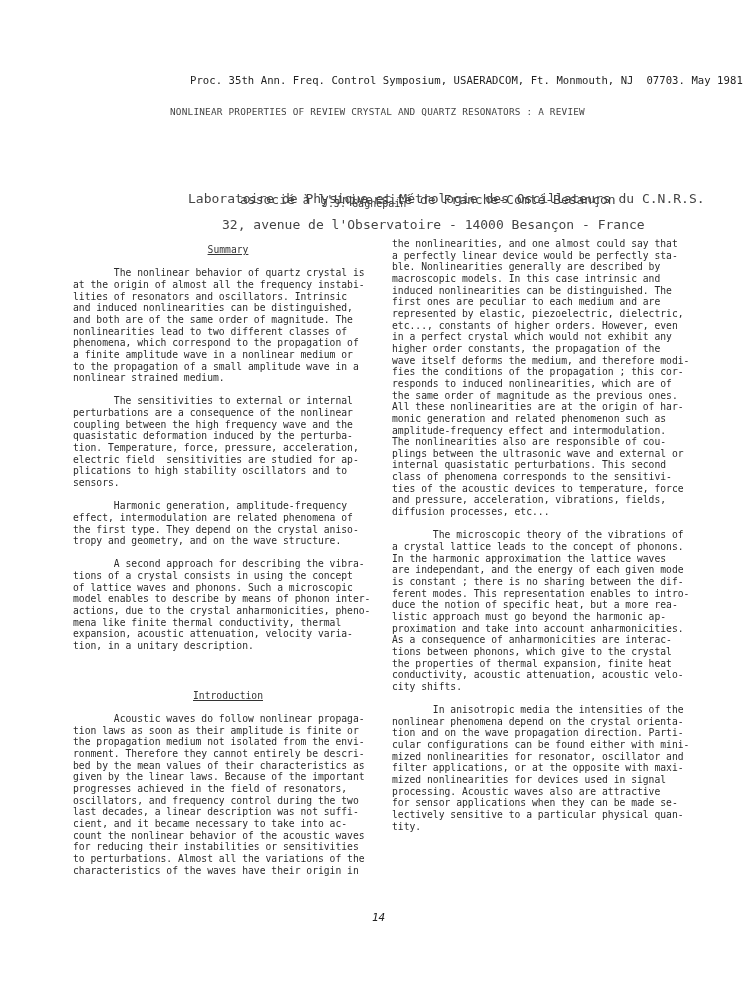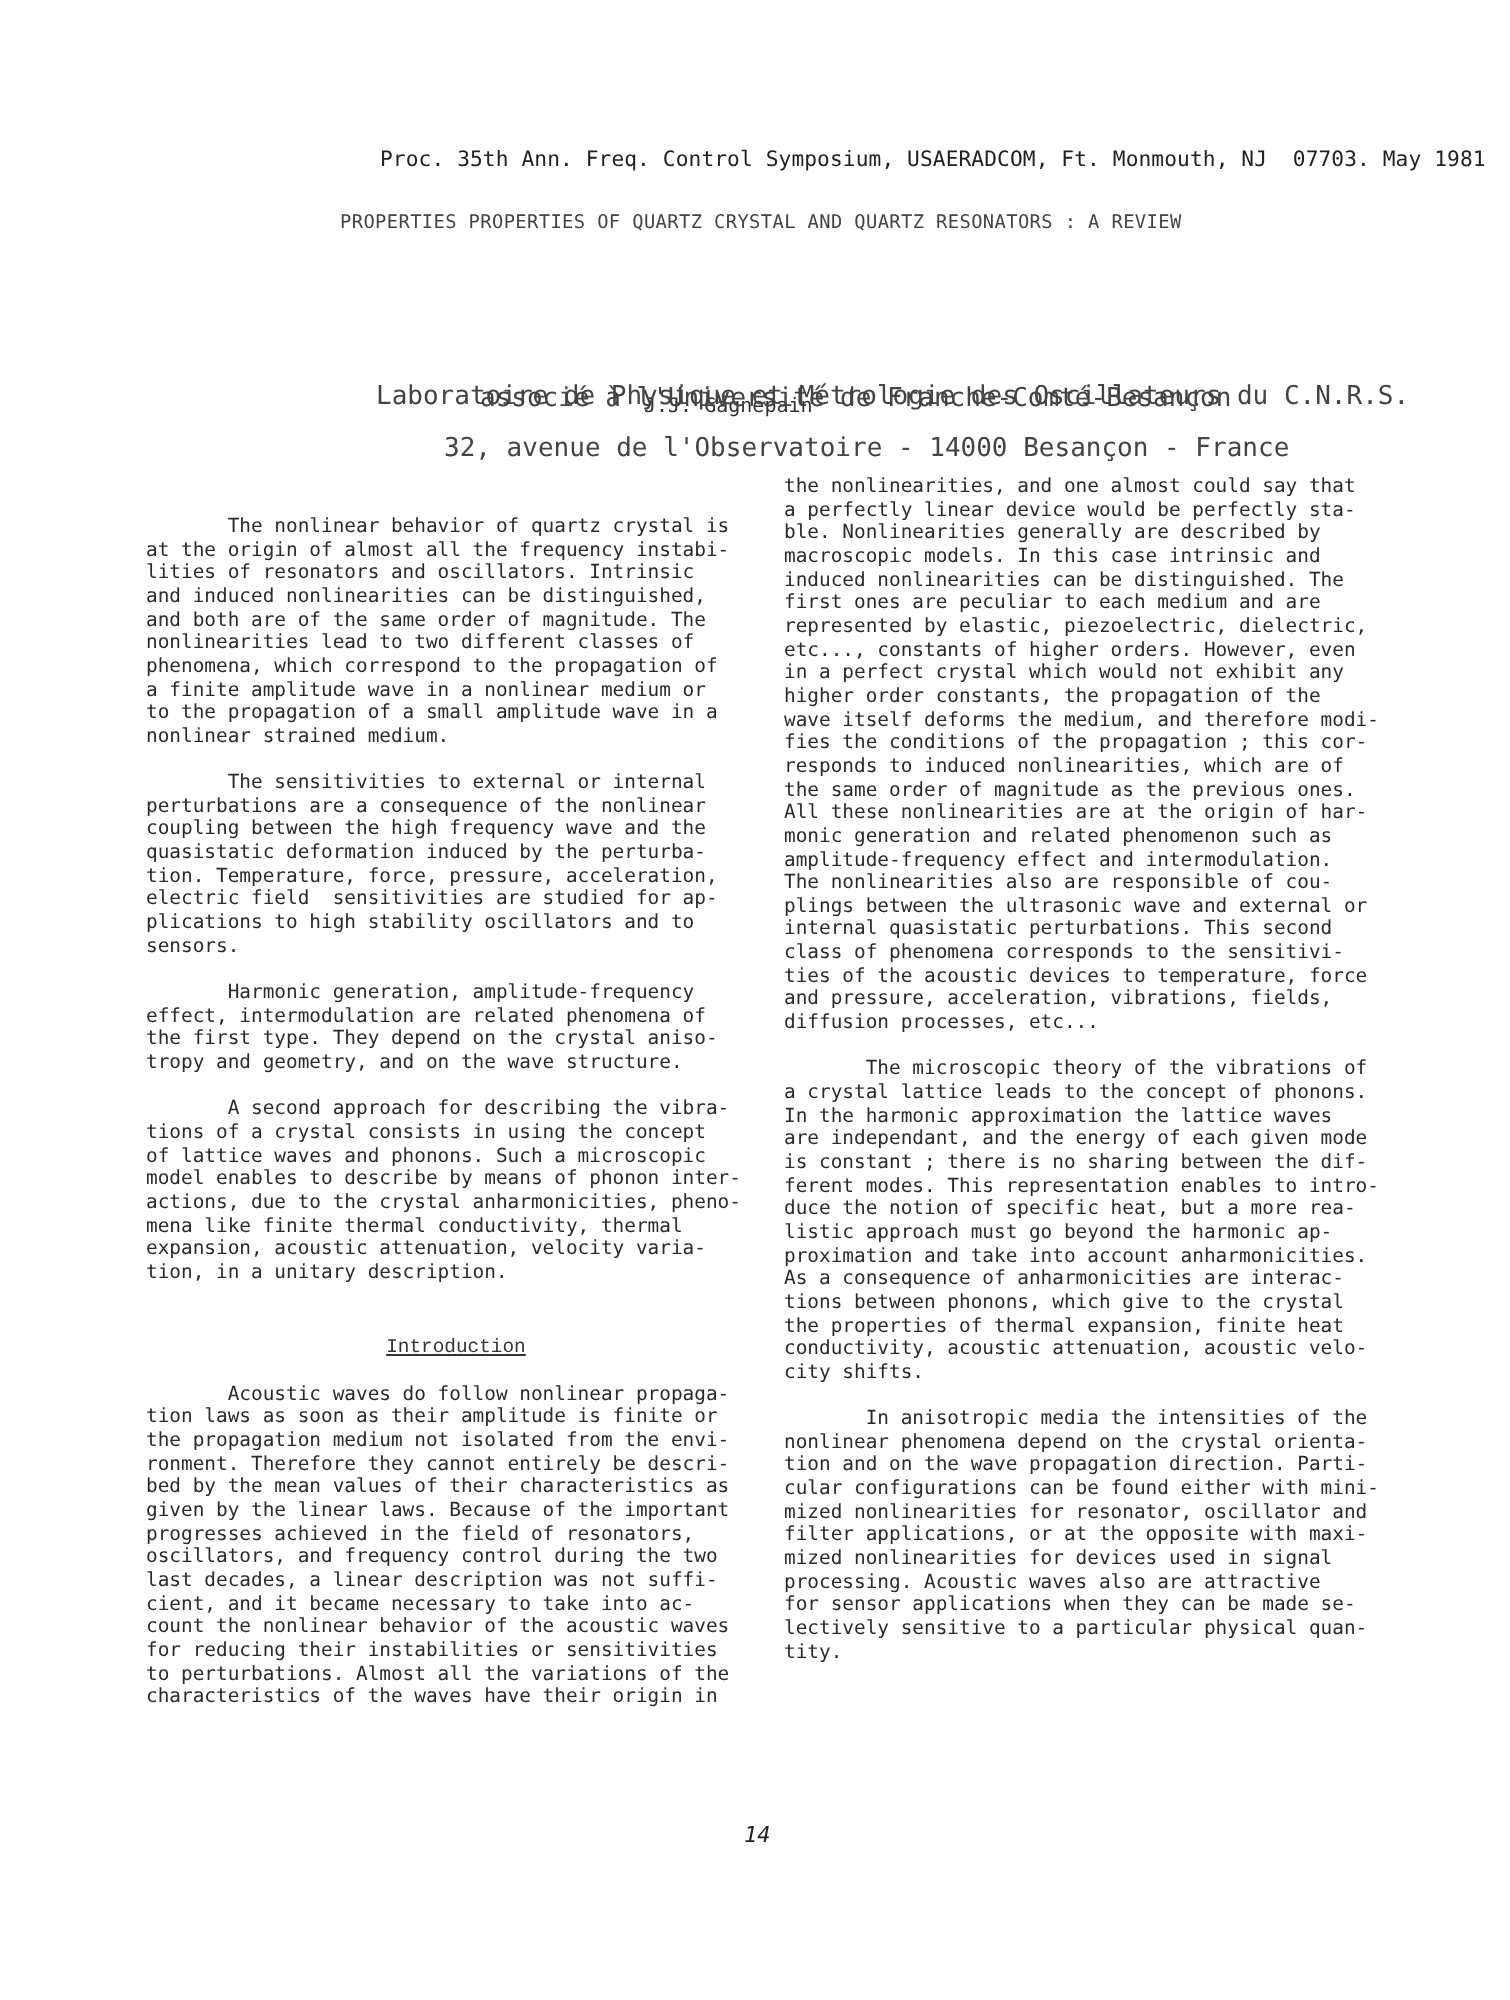--- a/index.html
+++ b/index.html
@@ -15,34 +15,35 @@
   .affil { font-size: 13px; color: #444; }
   .affil1 { left: 188px; top: 191px; }
   .affil2 { left: 240px; top: 192px; }
   .affil3 { left: 222px; top: 217px; }
   .col { position: absolute; width: 300px; font-size: 9.7px; line-height: 11.65px; color: #2a2a2a; }
   .col-left { left: 73px; top: 258px; }
   .col-right { left: 392px; top: 238px; }
   .para { margin: 0 0 11.6px 0; white-space: pre; }
   .heading { text-align: center; text-decoration: underline; margin: 0 0 11.6px 0; white-space: pre; color: #333; }
   .heading-summary { padding-left: 10px; margin-top: -14px; }
-  .heading-intro { margin-top: 26px; padding-left: 10px; font-family: Liberation Mono, monospace; }
+  .heading-intro { margin-top: 38px; padding-left: 10px; }
   .pagenum { left: 372px; top: 911px; font-size: 11px; color: #222; font-style: italic; }
 </style>
 </head>
 <body>
 
 <div class="abs header">Proc. 35th Ann. Freq. Control Symposium, USAERADCOM, Ft. Monmouth, NJ  07703. May 1981</div>
-<div class="abs title">PROPERTIES PROPERTIES OF QUARTZ CRYSTAL AND QUARTZ RESONATORS : A REVIEW</div>
+<div class="abs title">NONLINEAR PROPERTIES OF REVIEW CRYSTAL AND QUARTZ RESONATORS : A REVIEW</div>
 <div class="abs author">J.J. Gagnepain</div>
 <div class="abs affil affil1">Laboratoire de Physique et Métrologie des Oscillateurs du C.N.R.S.</div>
 <div class="abs affil affil2">associé à l'Université de Franche-Comté-Besançon</div>
 <div class="abs affil affil3">32, avenue de l'Observatoire - 14000 Besançon - France</div>
 
 <div class="col col-left">
+  <div class="heading heading-summary">Summary</div>
   <div class="para">       The nonlinear behavior of quartz crystal is
 at the origin of almost all the frequency instabi-
 lities of resonators and oscillators. Intrinsic
 and induced nonlinearities can be distinguished,
 and both are of the same order of magnitude. The
 nonlinearities lead to two different classes of
 phenomena, which correspond to the propagation of
 a finite amplitude wave in a nonlinear medium or
 to the propagation of a small amplitude wave in a
 nonlinear strained medium.</div>

